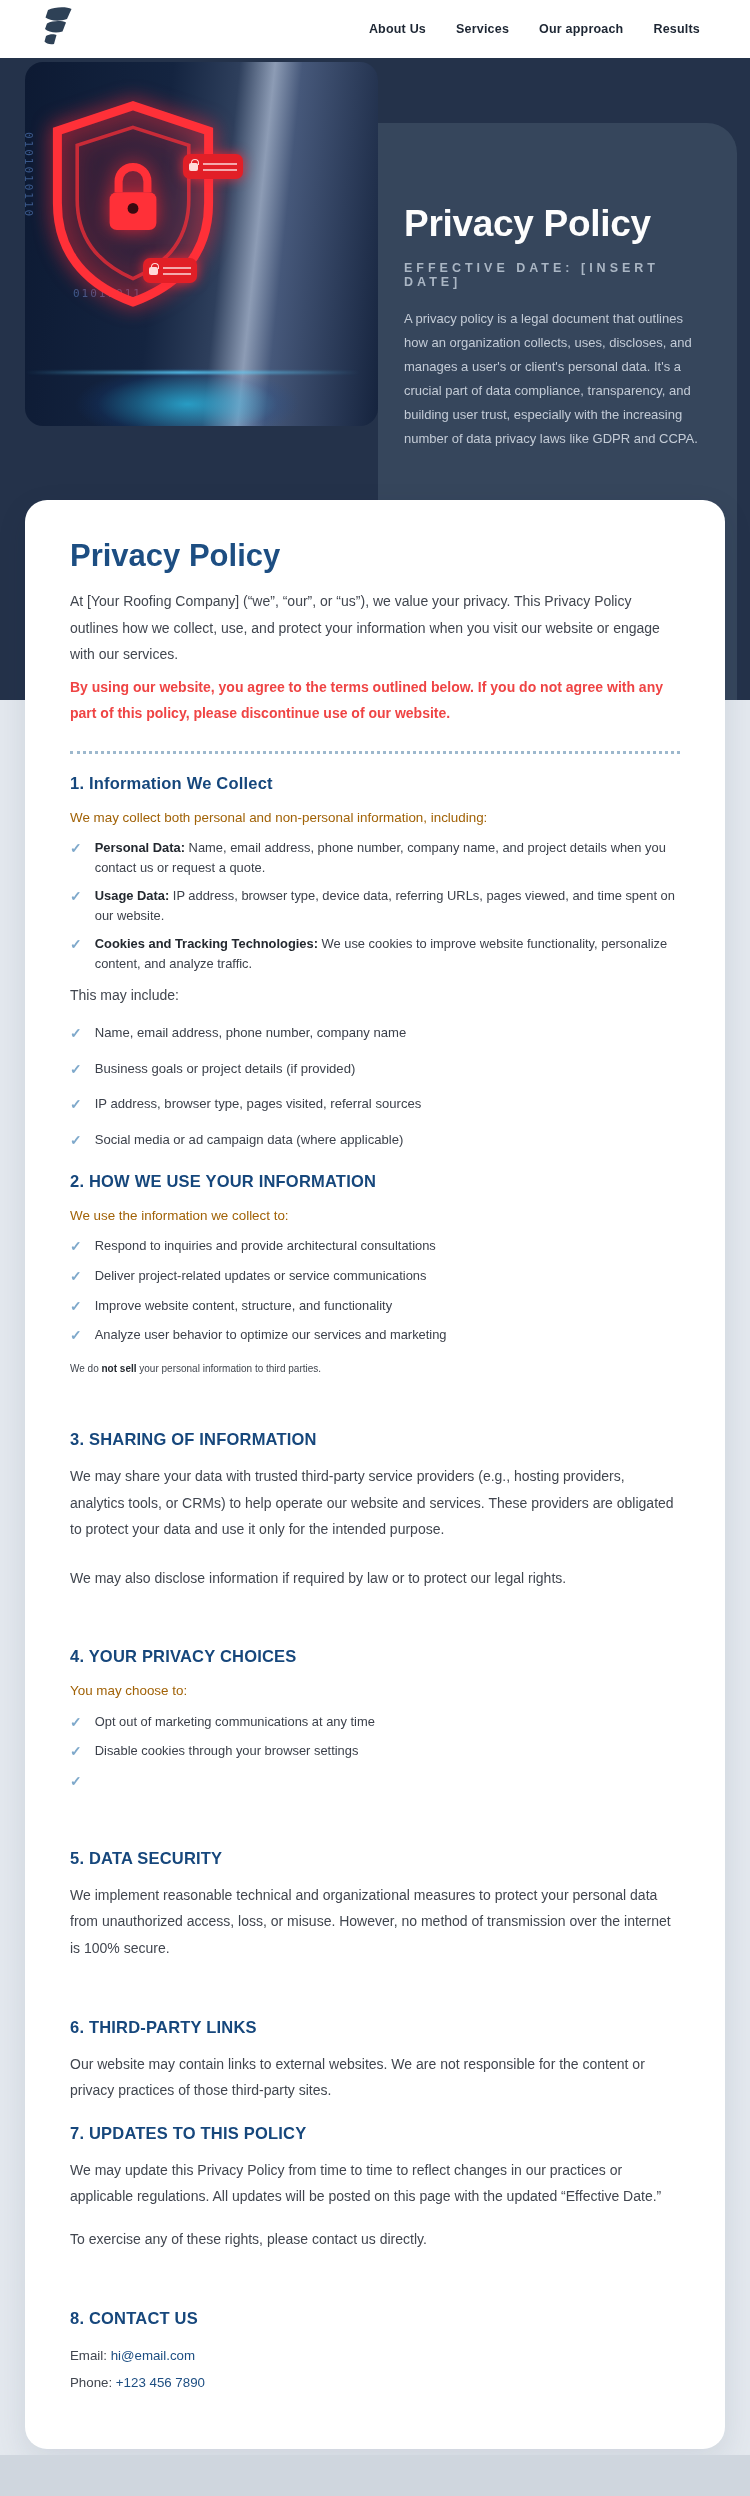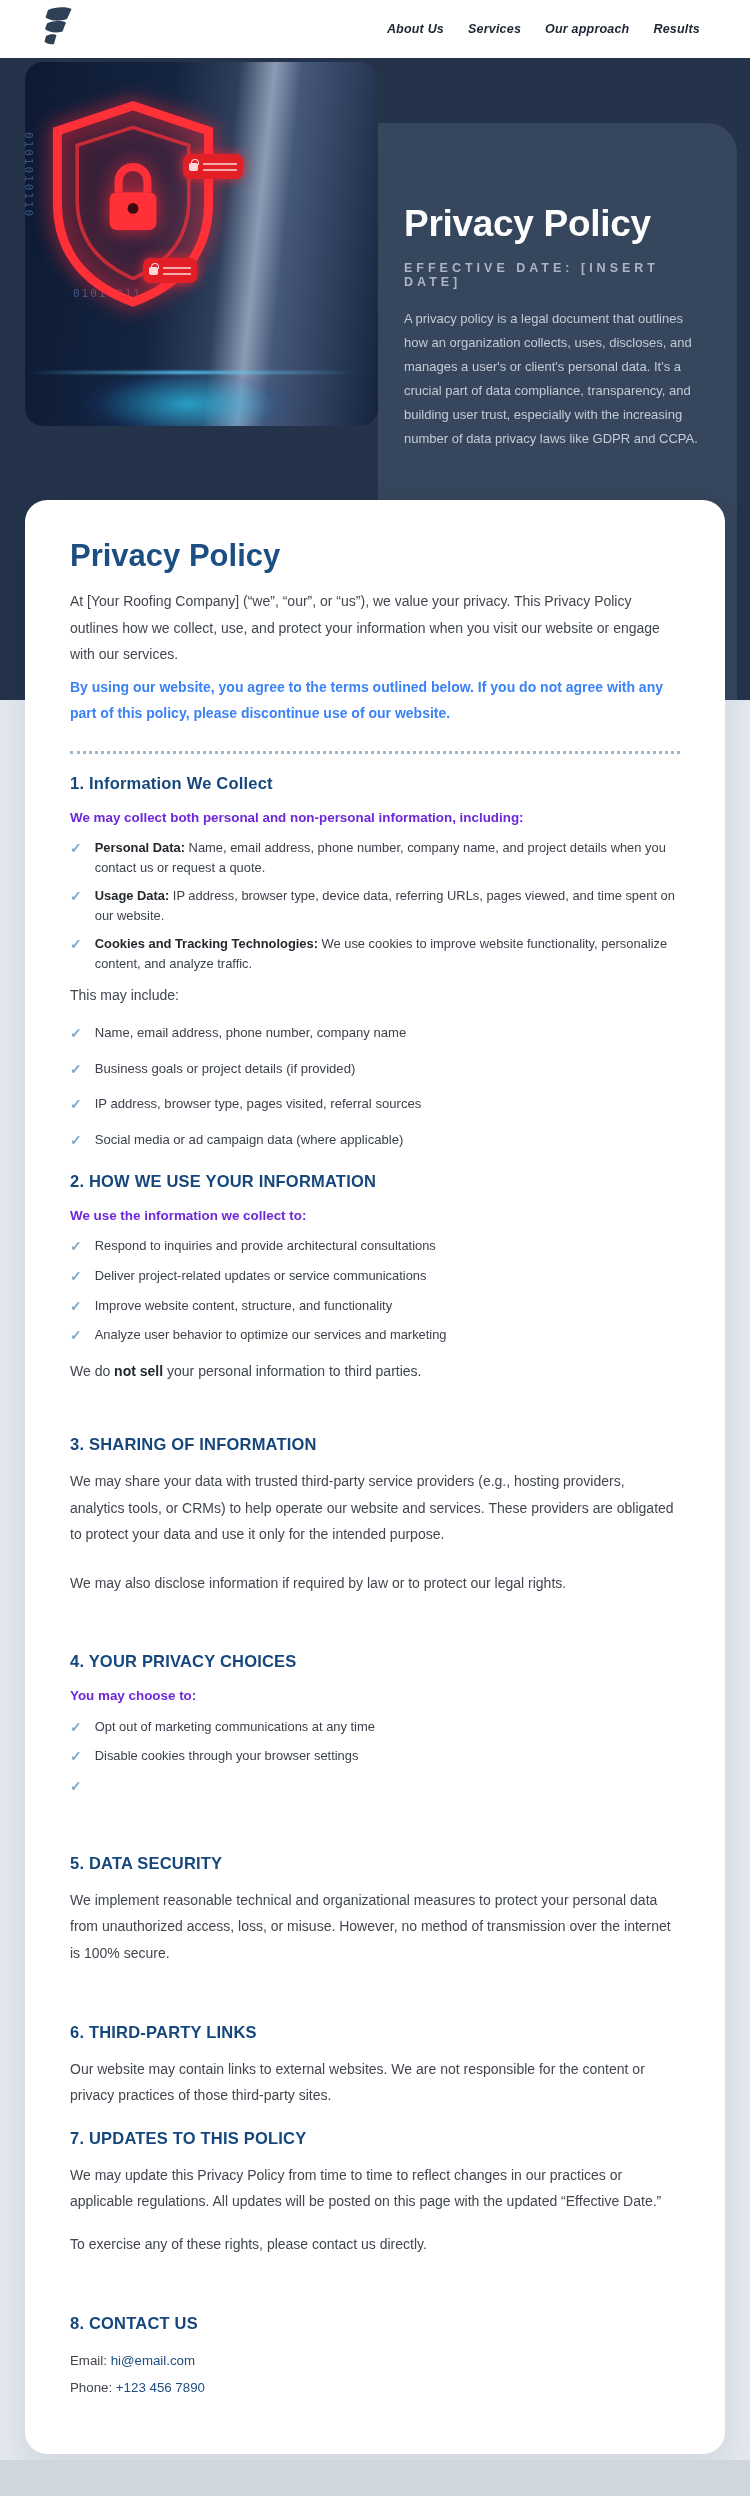--- a/index.html
+++ b/index.html
@@ -2,21 +2,21 @@
 <html><head>
 <meta charset="utf-8">
 <style>
   * { margin:0; padding:0; box-sizing:border-box; }
   html,body { background:#cfd6de; }
   body { font-family:"Liberation Sans", sans-serif; }
   .page { width:750px; margin:0 auto; background:#e3e8ee; overflow:hidden; }
 
   
   .header { height:58px; background:#ffffff; display:flex; align-items:center; justify-content:space-between; padding:0 50px 0 40px; }
-  .nav { display:flex; gap:24px;font-style:italic; }
+  .nav { display:flex; gap:30px; }
   .nav a { font-size:12.5px; font-weight:700; color:#1d2633; text-decoration:none; letter-spacing:.2px; }
 
   
   .hero-bg { position:relative; background:#24324a; height:642px; }
   .hero-panel { position:absolute; left:378px; right:13px; top:65px; bottom:0; background:#36465c; border-top-right-radius:30px; padding:80px 30px 0 26px; }
   .hero-title { color:#fdfdfd; font-size:37px; font-weight:700; letter-spacing:-.3px; }
   .hero-date { margin-top:16px; color:#aab6c4; font-size:12.5px; font-weight:700; letter-spacing:4px; }
   .hero-desc { margin-top:18px; color:#c3cbd6; font-size:13px; line-height:1.85; }
 
   
@@ -37,34 +37,34 @@
   .tag .mini-lock { width:9px; height:8px; background:#ffd9d9; border-radius:2px; position:relative; flex:0 0 auto; }
   .tag .mini-lock::before { content:""; position:absolute; left:1.5px; top:-4px; width:6px; height:5px; border:1.5px solid #ffd9d9; border-bottom:none; border-radius:4px 4px 0 0; }
   .tag .tag-lines { flex:1; height:8px; background:repeating-linear-gradient(#f6b9bc 0 2px, rgba(0,0,0,0) 2px 6px); opacity:.9; }
 
   
   .page-body { background:#e3e8ee; padding:0 25px 6px; }
   .card { position:relative; margin-top:-200px; background:#ffffff; border-radius:22px; padding:38px 45px 52px; box-shadow:0 10px 30px rgba(20,40,70,.10); }
 
   .h1 { color:#1d4e82; font-size:31px; font-weight:700; margin-bottom:14px; }
   .p  { font-size:14px; color:#41464f; line-height:1.9; margin-top:6px; }
-  .p.bold { font-weight:700; color:#3b82f6; }
+  .p.bold { font-weight:700; color:#ef4444; }
   .dotted-sep { border:none; border-top:3px dotted #9db8cd; margin:24px 0 8px; }
 
   .h2 { color:#16477c; font-size:16.5px; font-weight:700; letter-spacing:.2px; margin-top:20px; margin-bottom:14px; }
   .h2.gap-lg { margin-top:56px; }
-  .lead { font-size:13.4px; font-weight:700; color:#6d28d9; margin-bottom:10px; line-height:1.6; }
+  .lead { font-size:13.4px; font-weight:400; color:#a16207; margin-bottom:10px; line-height:1.6; }
 
   ul.check-list { list-style:none; margin:4px 0 0; }
   ul.check-list li { display:flex; gap:13px; font-size:12.9px; color:#3c414b; line-height:1.55; margin:8px 0; }
   ul.check-list.loose li { margin:14px 0; font-size:13.1px; }
   .check { color:#7fa9cb; font-weight:700; font-size:14px; flex:0 0 auto; }
   ul.check-list b { color:#23282f; }
 
-  .note { margin-top:16px; font-size:14px; color:#41464f; }
+  .note { margin-top:16px; font-size:10px; color:#41464f; }
   .note b { color:#23282f; }
 
   .contact-line { font-size:13.3px; color:#41464f; line-height:2.1; }
   .contact-line a { color:#1d4e82; font-weight:400; text-decoration:none; }
 </style>
 </head>
 <body>
 
 <div class="page">
 

